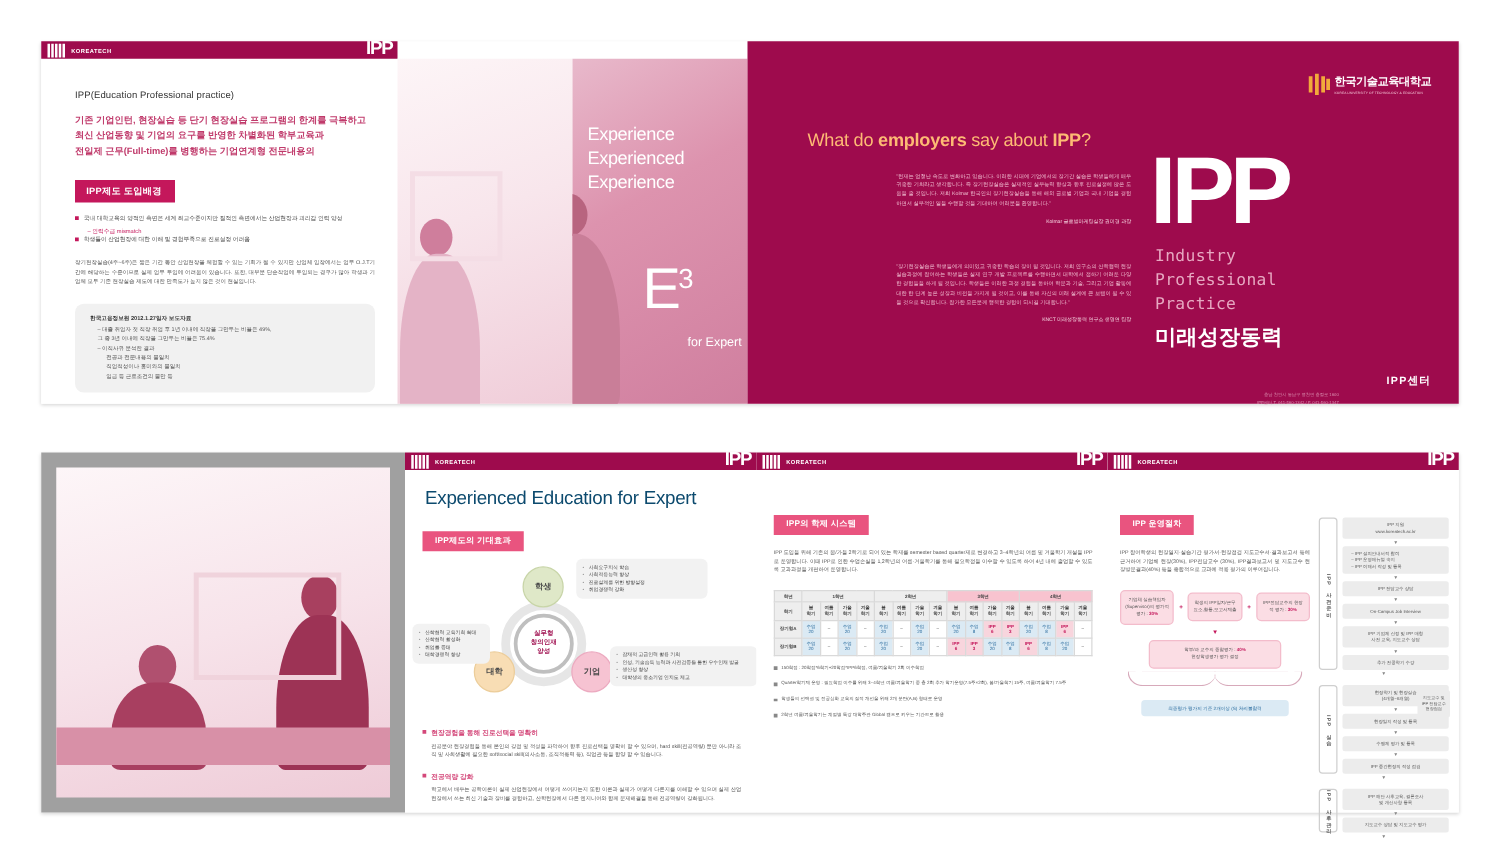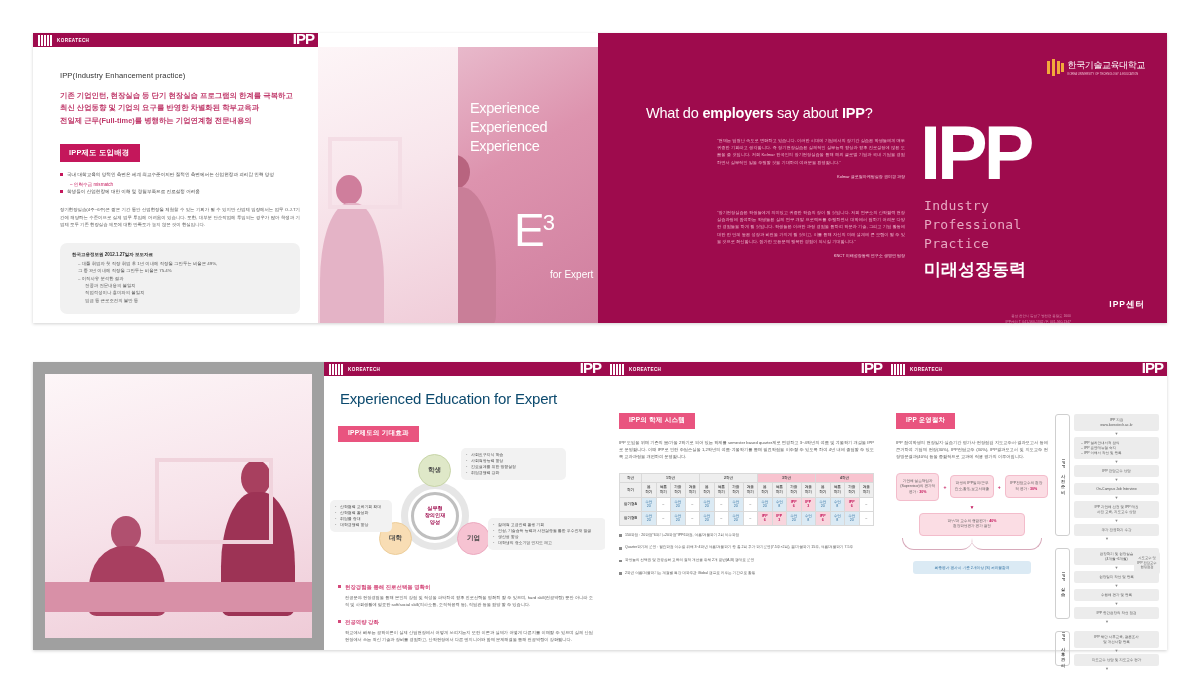--- a/index.html
+++ b/index.html
@@ -69,23 +69,23 @@
   .e3 sup{ font-size:22px; vertical-align:super; }
   .forexpert { position:absolute; left:92px; top:222px; color:#fff; font-size:10px; }
   .ph-head{ position:absolute; border-radius:50%; }
   .ph-body{ position:absolute; border-radius:45% 45% 10% 10%/60% 60% 8% 8%; }
 
   
   .page-mag { position:absolute; left:565px; top:0; width:569px; height:100%; background:#9e0b4d; }
   .kt-logo { position:absolute; right:22px; top:26px; display:flex; align-items:center; gap:4px;}
   .kt-mark { width:17px; height:17px; position:relative; }
   .kt-mark i{ position:absolute; background:#f2a93b; }
-  .kt-name { color:#fff; font-size:9px; font-weight:normal; letter-spacing:-.4px;}
+  .kt-name { color:#fff; font-size:9px; font-weight:bold; letter-spacing:-.4px;}
   .kt-sub  { color:#f3c6d6; font-size:2.6px; letter-spacing:.1px; margin-top:1px;}
-  .mag-q { position:absolute; left:48px; top:72px; color:#ffffff; font-size:14.5px;
+  .mag-q { position:absolute; left:48px; top:72px; color:#fdba74; font-size:14.5px;
            font-weight:300; letter-spacing:-.2px; white-space:nowrap;}
   .mag-q b{ font-weight:bold; }
   .quote { position:absolute; width:188px; color:#f0bed1; font-size:4.2px; line-height:7.2px;
            text-align:justify; }
   .quote .src { display:block; text-align:right; margin-top:7px; color:#f5d4e0; font-size:4px;}
   .q1 { left:119px; top:104px; }
   .q2 { left:119px; top:176px; }
   .ipp-big { position:absolute; left:322px; top:85px; color:#fff; font-size:76px;
              font-weight:bold; letter-spacing:-4px; line-height:70px;}
   .ipp-sub { position:absolute; left:326px; top:163px; color:#e7a8c1; font-size:13px;
@@ -201,21 +201,21 @@
             <i></i>
             <i></i>
             <i></i>
             <i></i>
         </span>
         <span class="kt">KOREATECH</span>
         <span class="ipp">IPP</span>
       </div>
 
       <div class="body">
-        <div class="ttl-en">IPP(Industry Enhancement practice)</div>
+        <div class="ttl-en">IPP(Education Professional practice)</div>
         <div class="lead">
           <div>기존 기업인턴, 현장실습 등 단기 현장실습 프로그램의 한계를 극복하고</div>
           <div>최신 산업동향 및 기업의 요구를 반영한 차별화된 학부교육과</div>
           <div>전일제 근무(Full-time)를 병행하는 기업연계형 전문내용의</div>
         </div>
 
         <div class="tagbox">IPP제도 도입배경</div>
 
         <div class="bul">
           <div class="li">국내 대학교육의 양적인 측면은 세계 최고수준이지만 질적인 측면에서는 산업현장과 괴리감 인력 양성</div>

